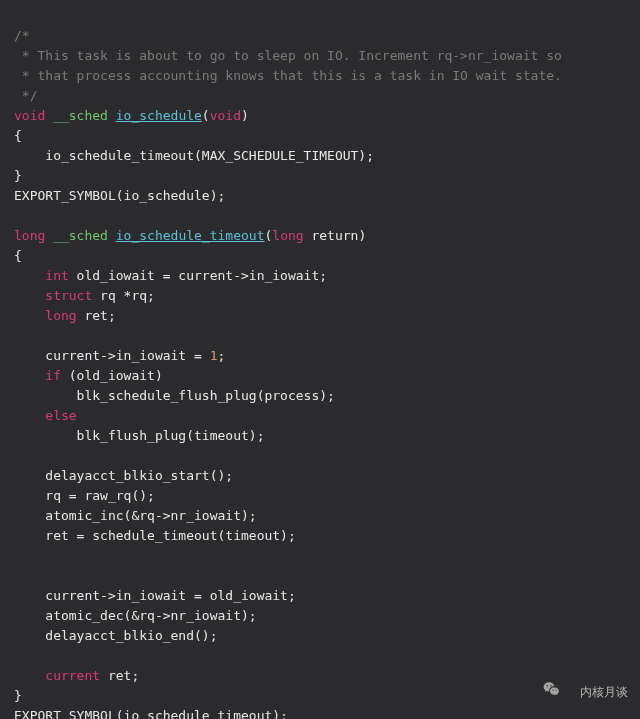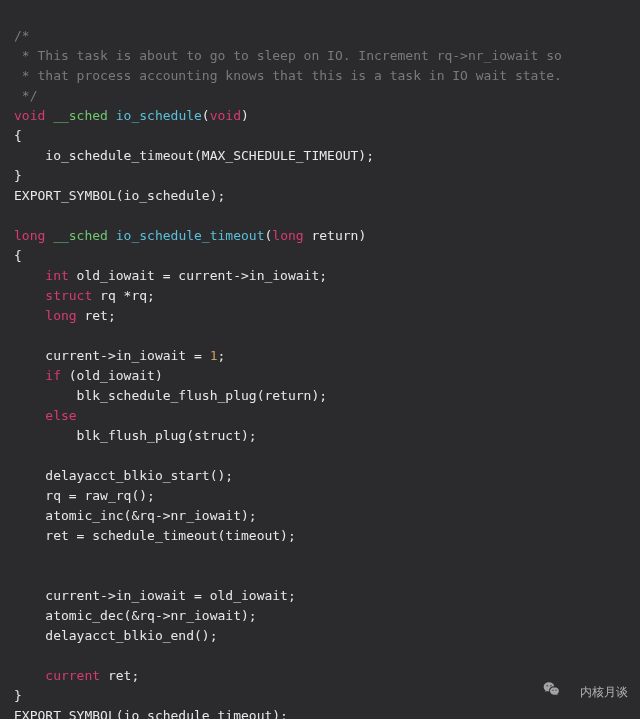--- a/index.html
+++ b/index.html
@@ -15,21 +15,21 @@
     overflow: hidden;
     position: relative;
   }
   .code {
     padding: 6px 10px 6px 14px;
     white-space: pre;
   }
   .c  { color: #7a7a7a; }          
   .kw { color: #d83b72; text-align: center; }          
   .at { color: #6fc76f; text-align: center; }          
-  .fn { color: #5ac1d8; }          
+  .fn { color: #5ac1d8; text-decoration: underline; }          
   .tx { color: #e8e8e8; }          
   .nm { color: #d19a66; }          
   .watermark {
     position: absolute;
     bottom: 14px;
     right: 12px;
     display: flex;
     align-items: center;
     gap: 18px;
     color: #c9c9c9;
@@ -57,23 +57,23 @@
 <span class="tx">EXPORT_SYMBOL(io_schedule);</span>
 <span class="tx"></span>
 <span class="kw">long</span> <span class="at">__sched</span> <span class="fn">io_schedule_timeout</span><span class="tx">(</span><span class="kw">long</span><span class="tx"> return)</span>
 <span class="tx">{</span>
 <span class="tx">    </span><span class="kw">int</span><span class="tx"> old_iowait = current-&gt;in_iowait;</span>
 <span class="tx">    </span><span class="kw">struct</span><span class="tx"> rq *rq;</span>
 <span class="tx">    </span><span class="kw">long</span><span class="tx"> ret;</span>
 <span class="tx"></span>
 <span class="tx">    current-&gt;in_iowait = </span><span class="nm">1</span><span class="tx">;</span>
 <span class="tx">    </span><span class="kw">if</span><span class="tx"> (old_iowait)</span>
-<span class="tx">        blk_schedule_flush_plug(return);</span>
+<span class="tx">        blk_schedule_flush_plug(process);</span>
 <span class="tx">    </span><span class="kw">else</span>
-<span class="tx">        blk_flush_plug(struct);</span>
+<span class="tx">        blk_flush_plug(timeout);</span>
 <span class="tx"></span>
 <span class="tx">    delayacct_blkio_start();</span>
 <span class="tx">    rq = raw_rq();</span>
 <span class="tx">    atomic_inc(&amp;rq-&gt;nr_iowait);</span>
 <span class="tx">    ret = schedule_timeout(timeout);</span>
 <span class="tx"></span>
 <span class="tx"></span>
 <span class="tx">    current-&gt;in_iowait = old_iowait;</span>
 <span class="tx">    atomic_dec(&amp;rq-&gt;nr_iowait);</span>
 <span class="tx">    delayacct_blkio_end();</span>

